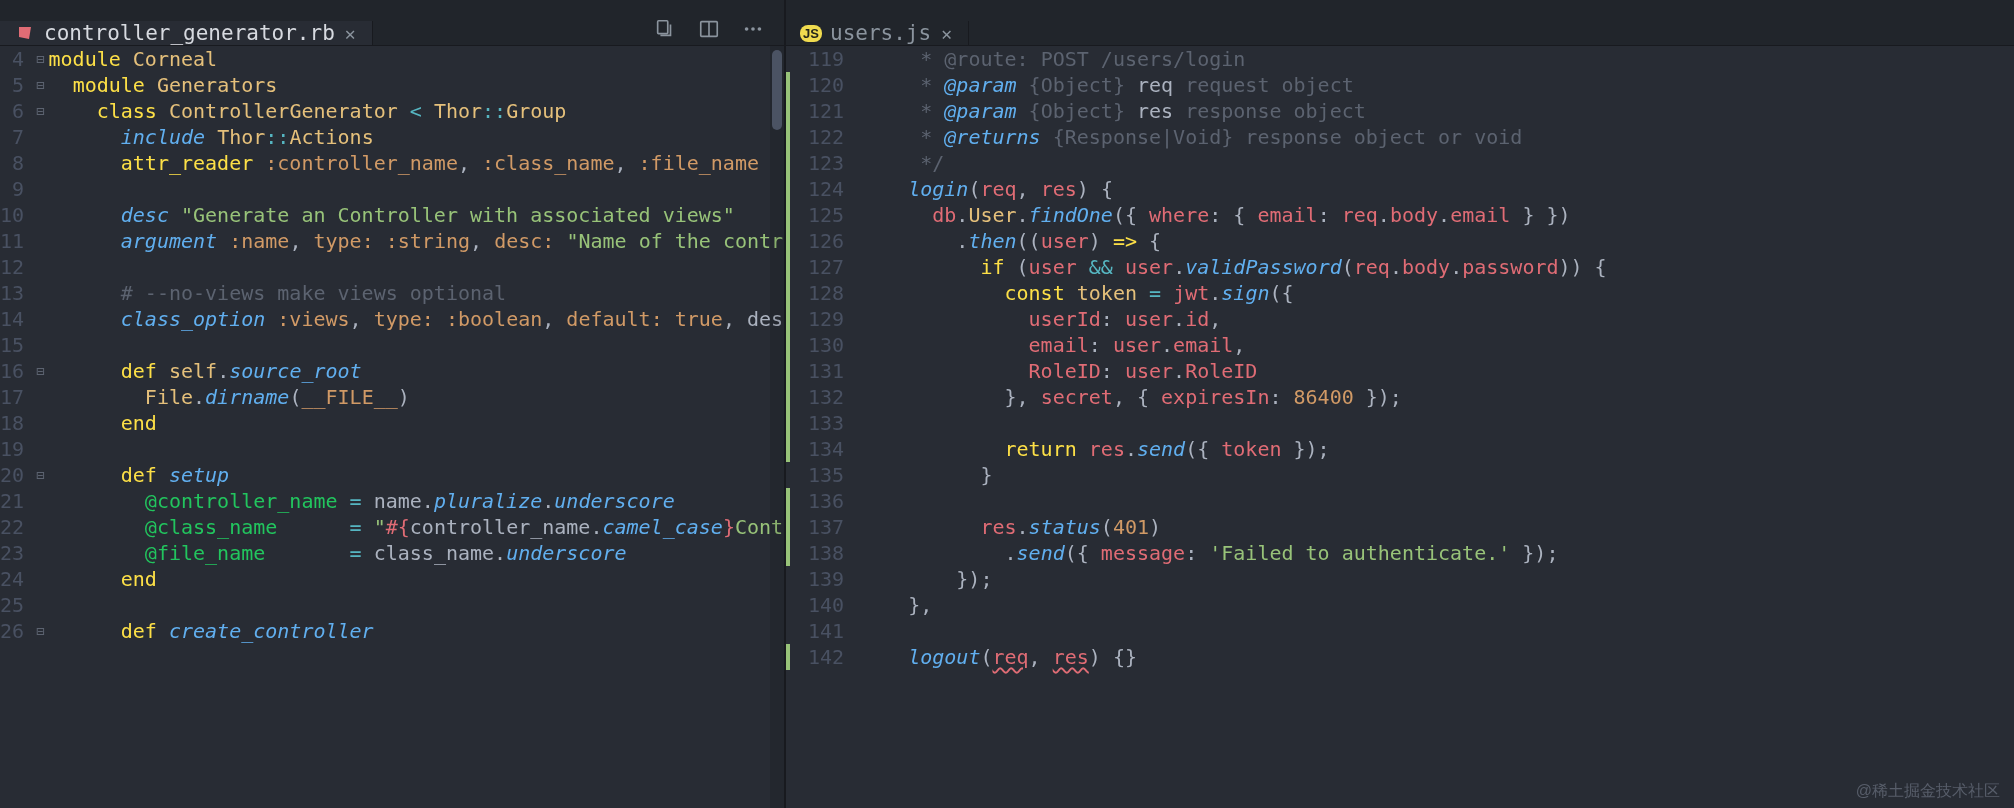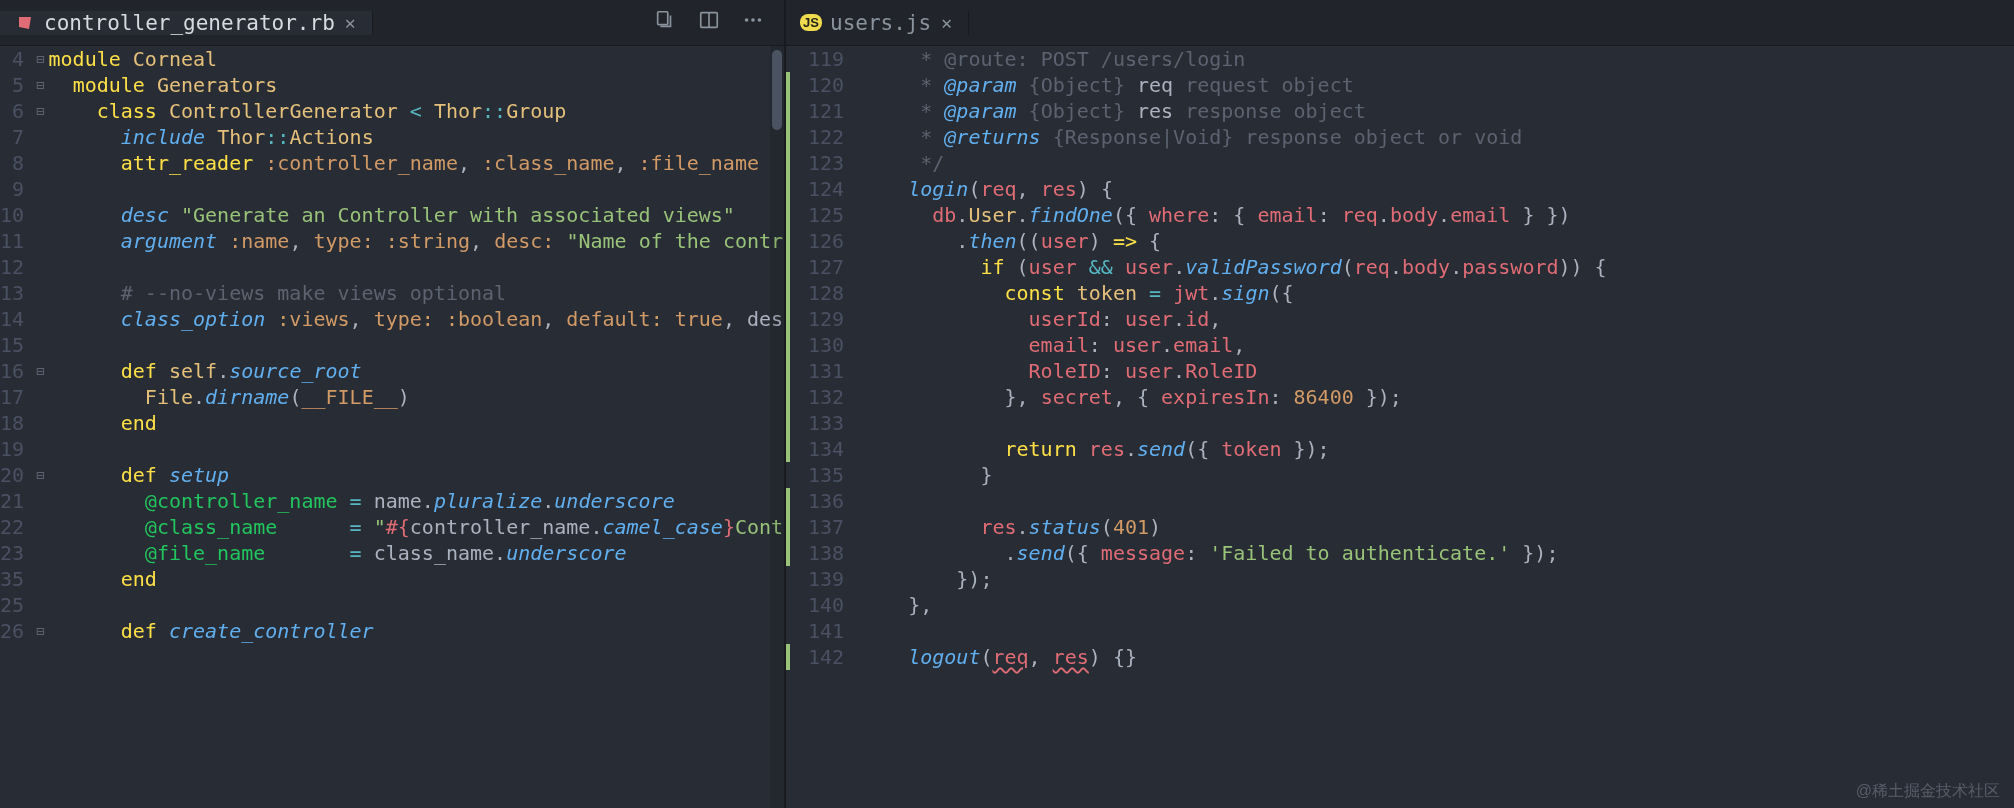--- a/index.html
+++ b/index.html
@@ -14,21 +14,21 @@
     display: flex;
   }
   .pane { display: flex; flex-direction: column; overflow: hidden; }
   .pane.left { width: 784px; }
   .pane.right { flex: 1; }
   .divider { width: 2px; background: #181a1f; }
   .tabbar {
     height: 46px;
     background: #21252b;
     display: flex;
-    align-items: center;
+    align-items: flex-end;
     border-bottom: 1px solid #181a1f;
   }
   .tab {
     display: flex;
     align-items: center;
     padding: 0 16px;
     gap: 10px;
     background: #282c34;
     border-right: 1px solid #181a1f;
     font-size: 21px;
@@ -184,21 +184,21 @@
         <div class="ln">14</div>
         <div class="ln">15</div>
         <div class="ln">16</div>
         <div class="ln">17</div>
         <div class="ln">18</div>
         <div class="ln">19</div>
         <div class="ln">20</div>
         <div class="ln">21</div>
         <div class="ln">22</div>
         <div class="ln">23</div>
-        <div class="ln">35</div>
+        <div class="ln">24</div>
         <div class="ln">25</div>
         <div class="ln">26</div>
       </div>
     <div class="fold-col" id="fold-left">
         <div class="fold">⊟</div>
         <div class="fold">⊟</div>
         <div class="fold">⊟</div>
         <div class="fold"></div>
         <div class="fold"></div>
         <div class="fold"></div>

